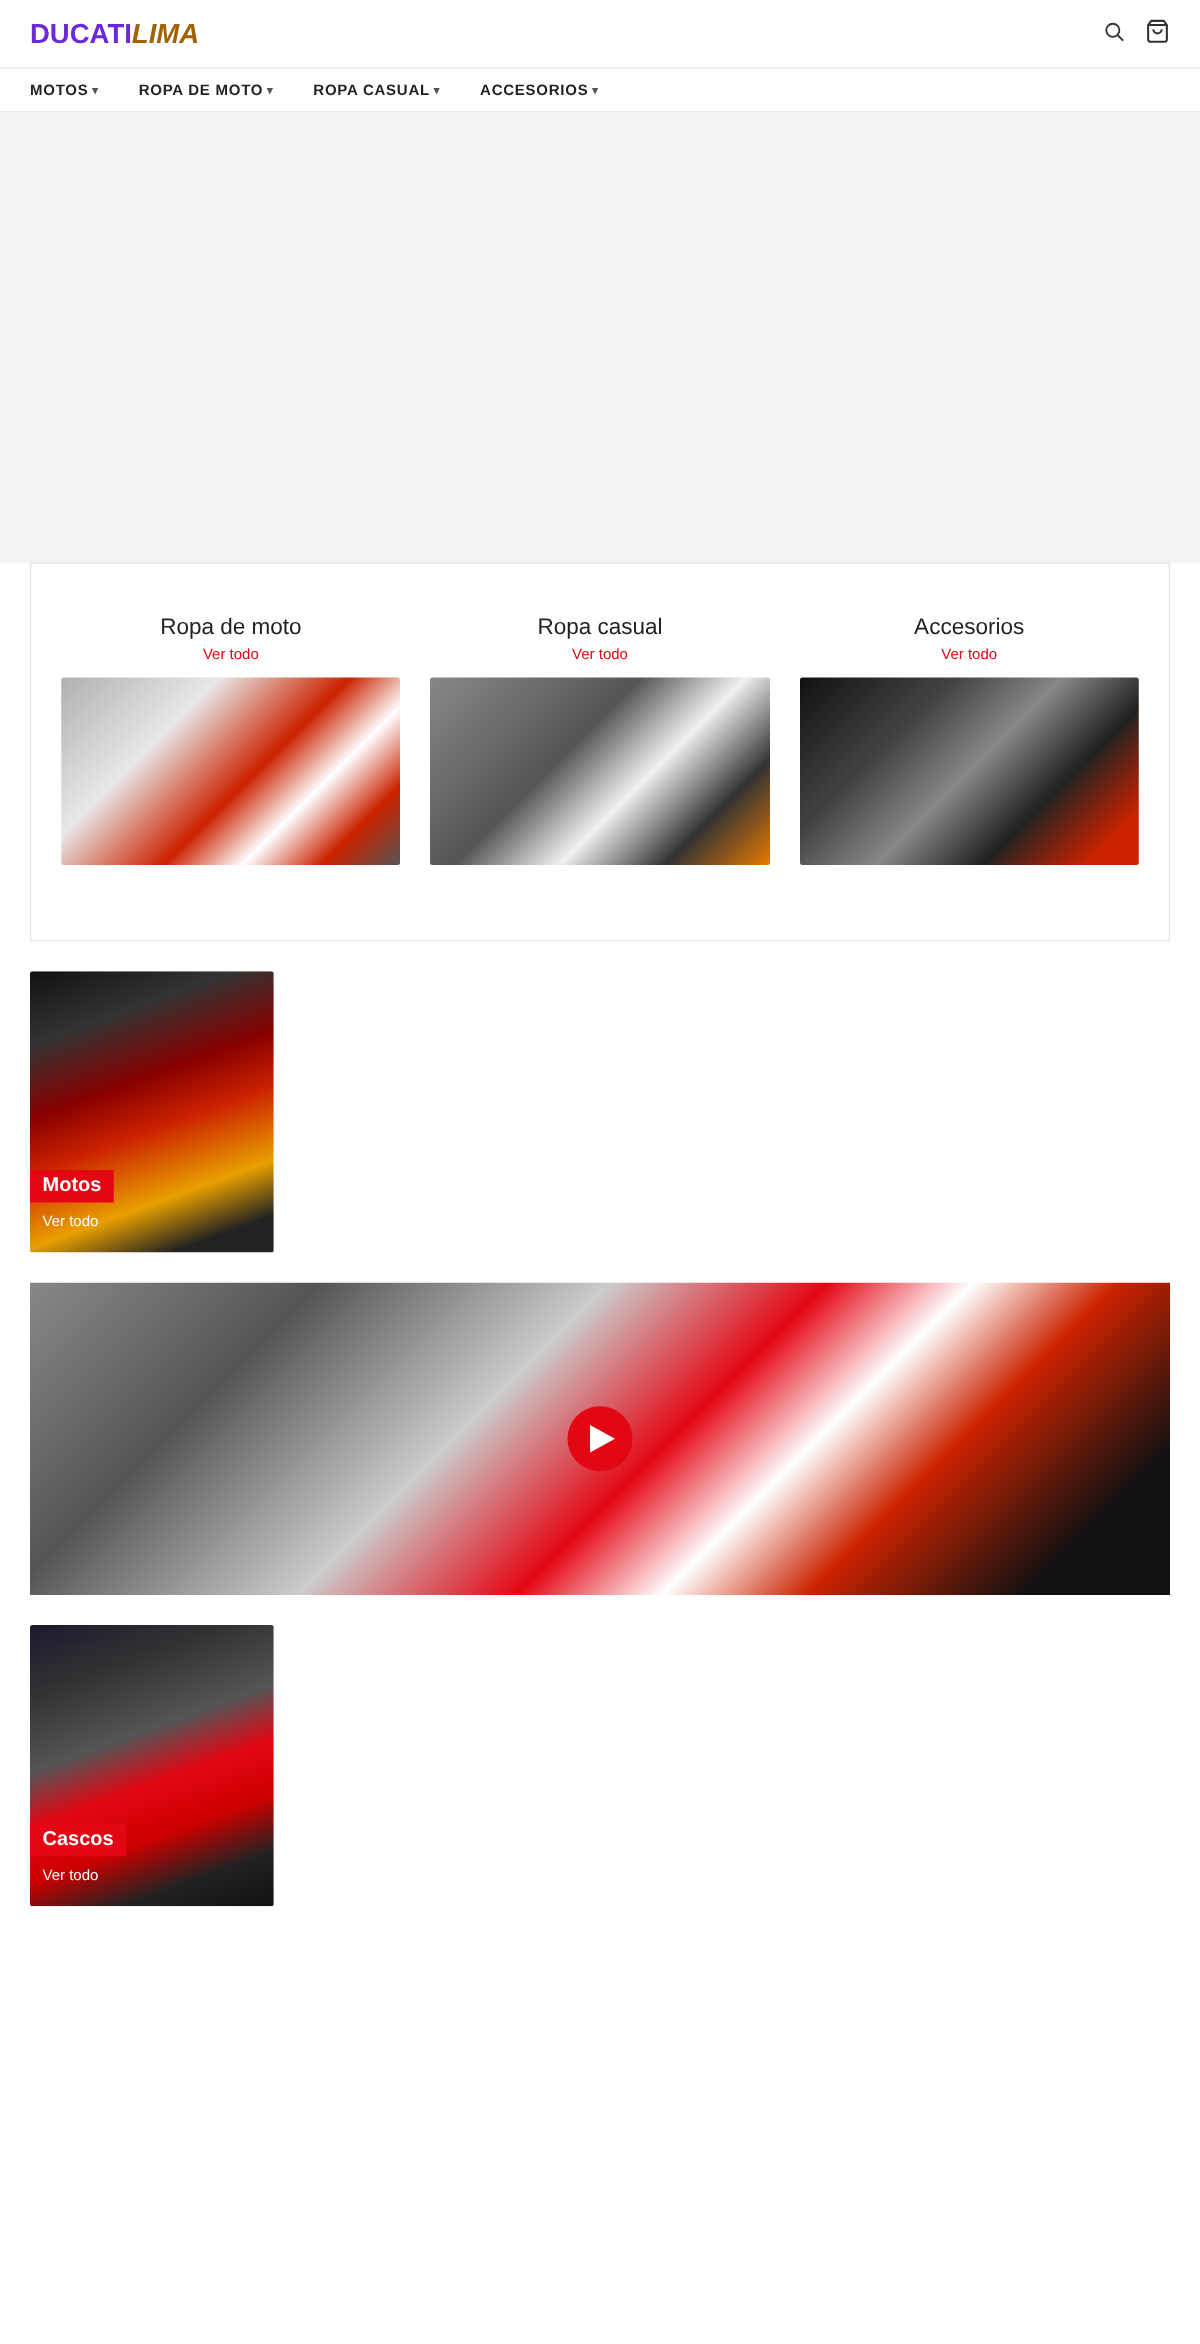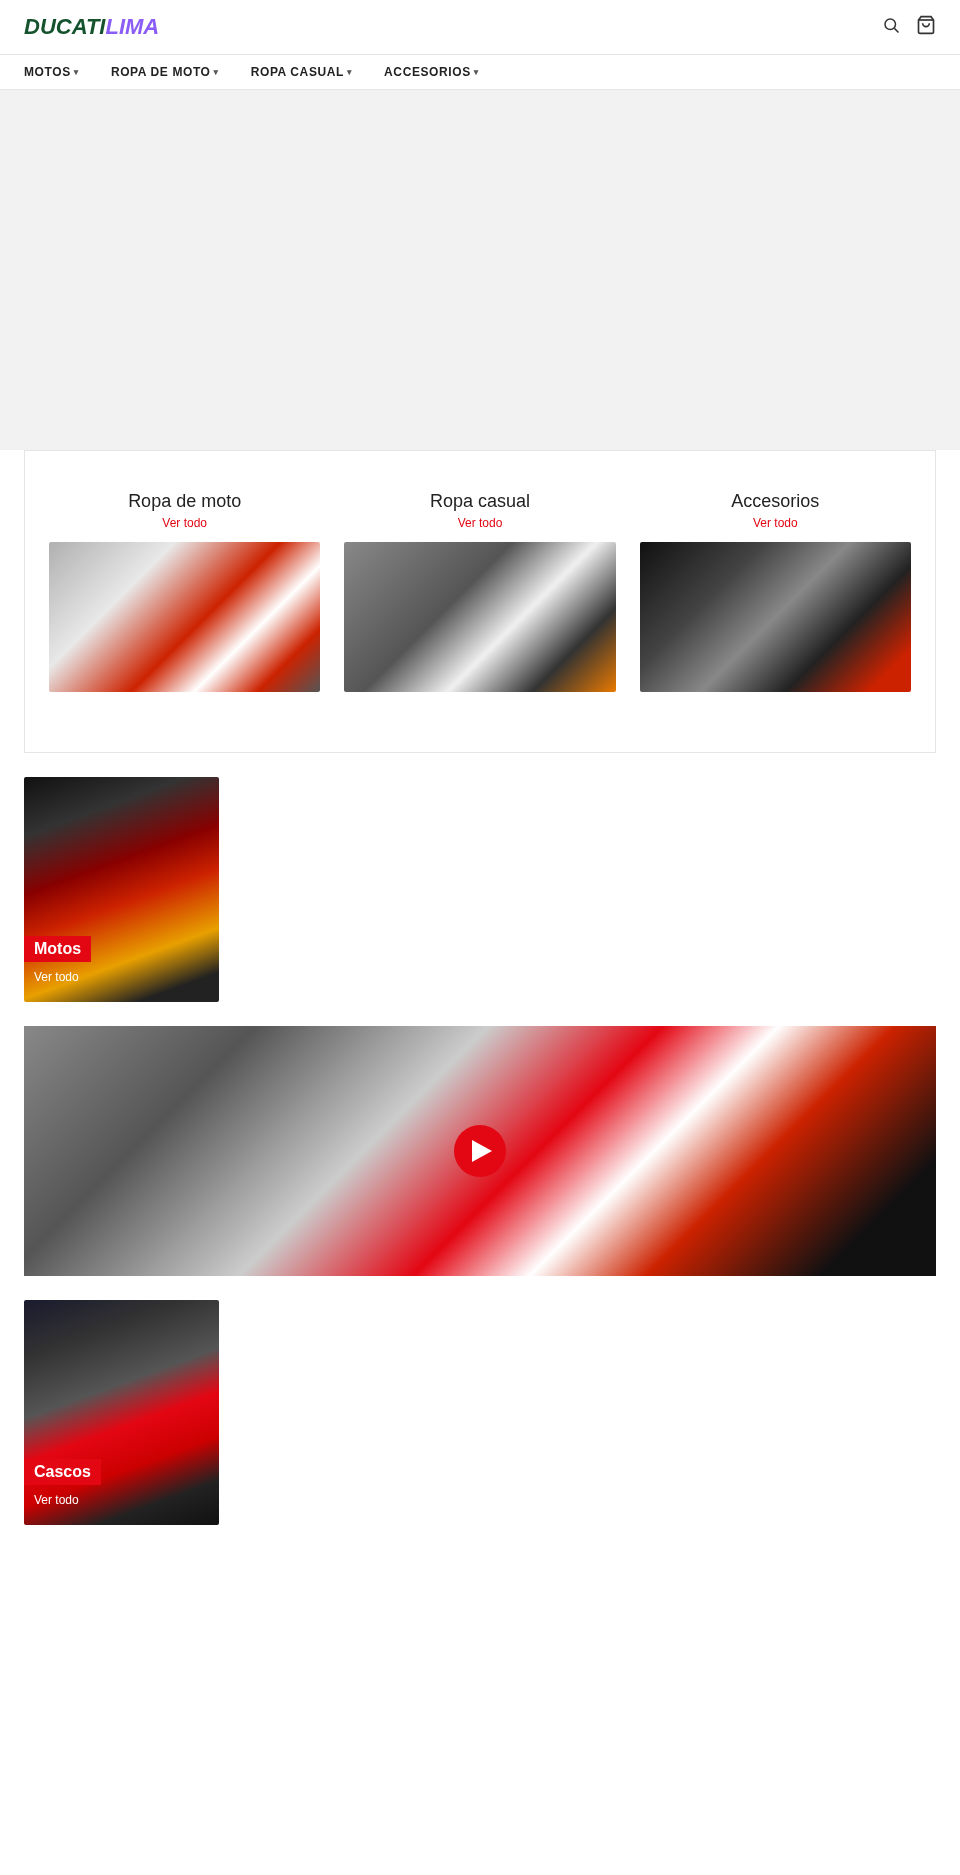--- a/index.html
+++ b/index.html
@@ -12,22 +12,22 @@
       justify-content: space-between;
       padding: 14px 24px;
       border-bottom: 1px solid #e5e5e5;
     }
     .logo {
       font-size: 22px;
       font-weight: 900;
       letter-spacing: 0;
       text-decoration: none;
     }
-    .logo-ducati { color: #14532d; font-weight: 900; font-style: italic; }
-    .logo-lima { color: #8b5cf6; font-weight: 900; font-style: italic; }
+    .logo-ducati { color: #6d28d9; font-weight: 900; }
+    .logo-lima { color: #a16207; font-weight: 900; font-style: italic; }
     .header-icons { display: flex; gap: 16px; align-items: center; }
     .header-icon {
       cursor: pointer;
       font-size: 18px;
       color: #333;
     }
 
     
     .nav {
       display: flex;

